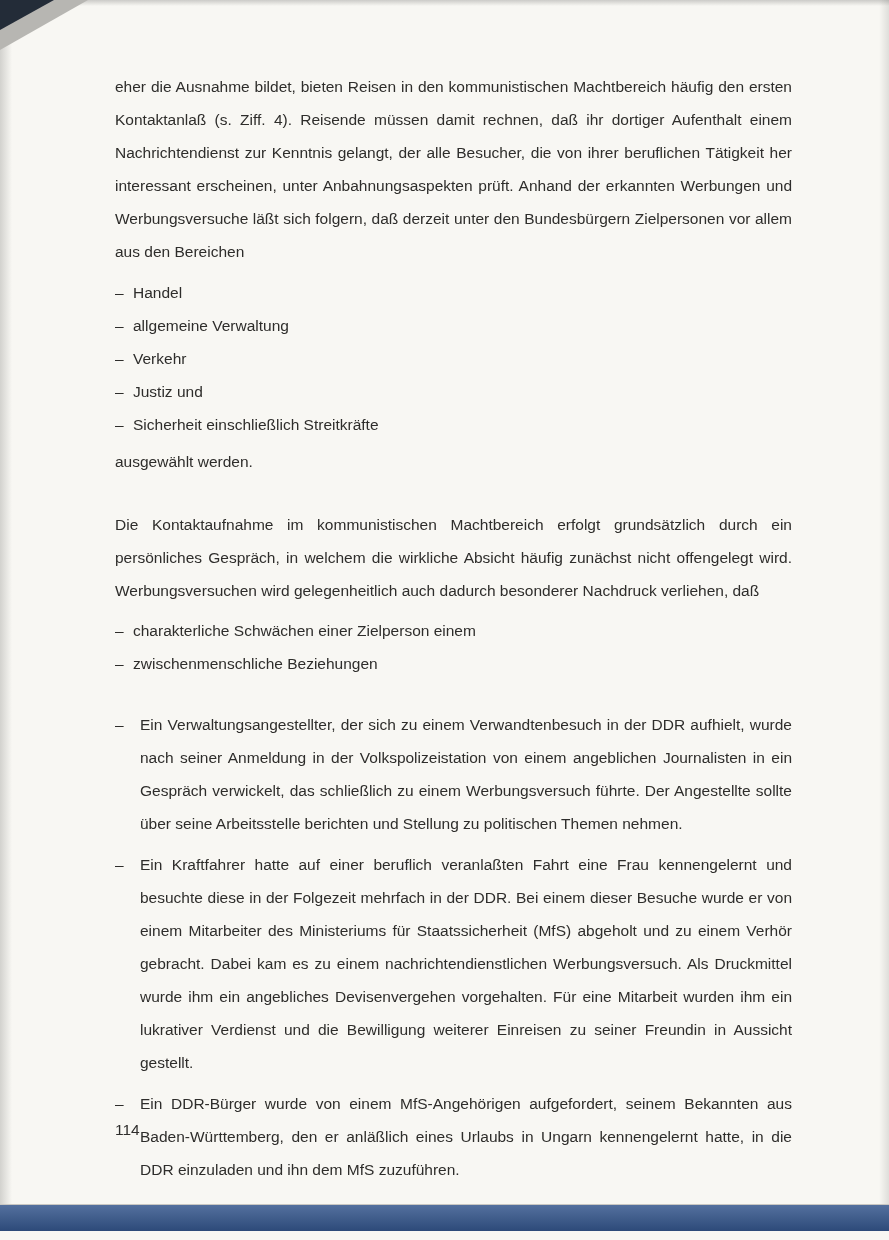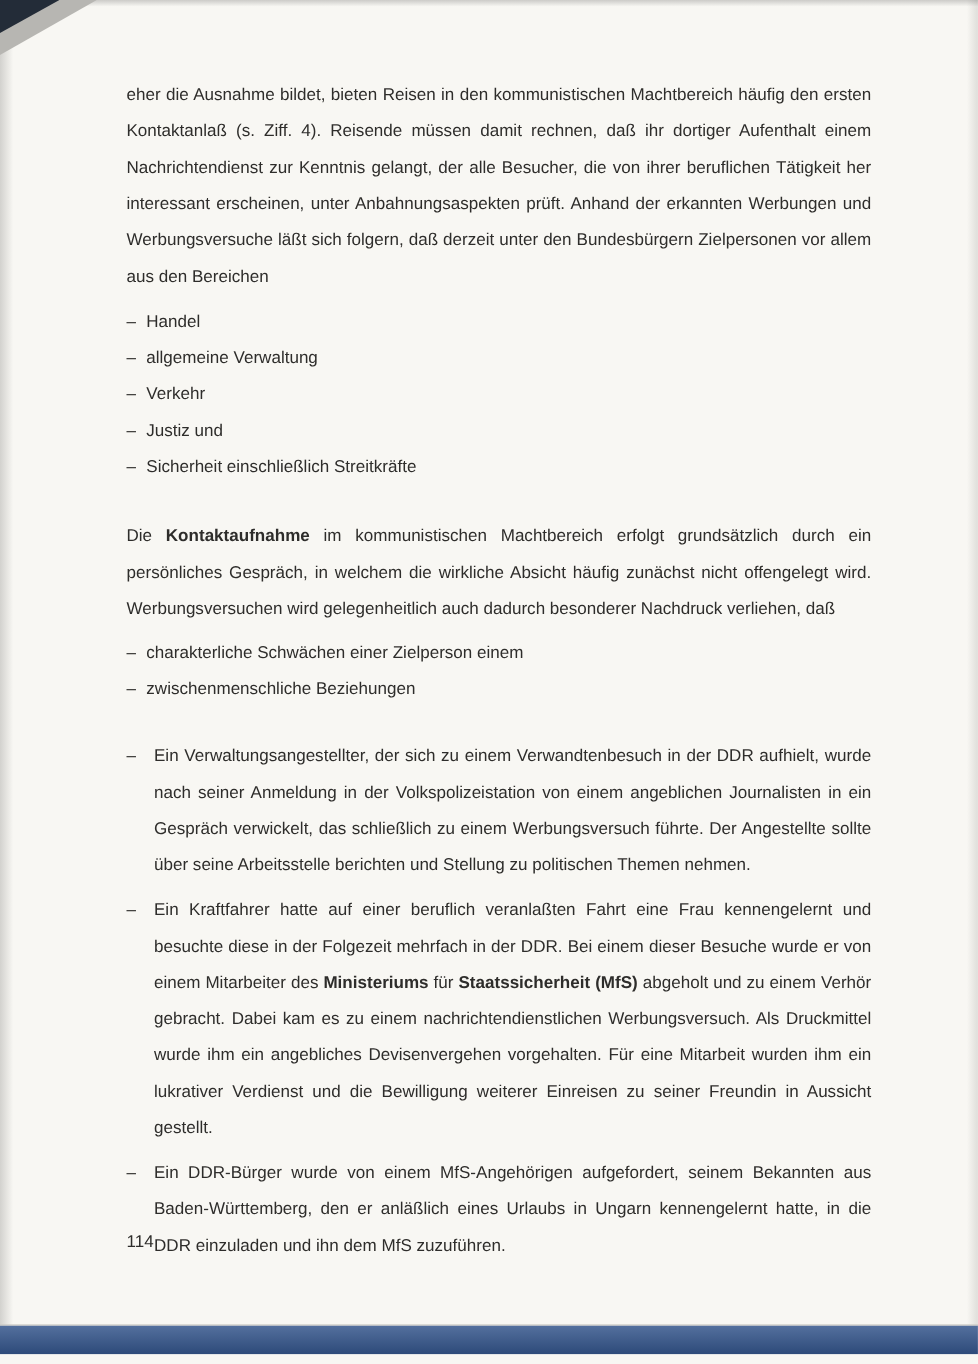--- a/index.html
+++ b/index.html
@@ -12,21 +12,21 @@
     background:var(--page_bg);
     font-family:"Liberation Sans","DejaVu Sans",sans-serif;
     color:var(--text);
   }
   .content{
     position:absolute;left:115px;top:70px;width:677px;
     font-size:15.5px;line-height:33px;text-align:justify;
     hyphens:auto;-webkit-hyphens:auto;
   }
   p{margin:0;}
-  strong{font-weight:bold;}
+  strong{font-weight:normal;}
   .dash-list{margin:0;padding:0;list-style:none;}
   .dash-item{display:flex;}
   .bullet{flex:none;width:18px;}
   .example{display:flex;}
   .example .bullet{width:25px;}
   .flex-text{flex:1;text-align:justify;hyphens:auto;-webkit-hyphens:auto;}
   .mt-4{margin-top:4px;} .mt-6{margin-top:6px;} .mt-7{margin-top:7px;}
   .mt-8{margin-top:8px;} .mt-28{margin-top:28px;} .mt-30{margin-top:30px;}
   .page-number{
     position:absolute;left:115px;top:1118px;font-size:15.5px;line-height:23px;
@@ -90,20 +90,21 @@
     <li class="dash-item">
       <span class="bullet">–</span>
       <span class="flex-text">Justiz und</span>
     </li>
     <li class="dash-item">
       <span class="bullet">–</span>
       <span class="flex-text">Sicherheit einschließlich Streitkräfte</span>
     </li>
   </ul>
 
+  <p class="mt-4">ausgewählt werden.</p>
 
   <p class="mt-30"><span>Die </span><strong>Kontaktaufnahme</strong><span> im kommunistischen Machtbereich erfolgt grundsätzlich durch ein persönliches Gespräch, in welchem die wirkliche Absicht häufig zunächst nicht offengelegt wird. Werbungsversuchen wird gelegenheitlich auch dadurch besonderer Nachdruck verliehen, daß</span></p>
 
   <ul class="dash-list mt-7">
     <li class="dash-item">
       <span class="bullet">–</span>
       <span class="flex-text">charakterliche Schwächen einer Zielperson einem</span>
     </li>
     <li class="dash-item">
       <span class="bullet">–</span>

